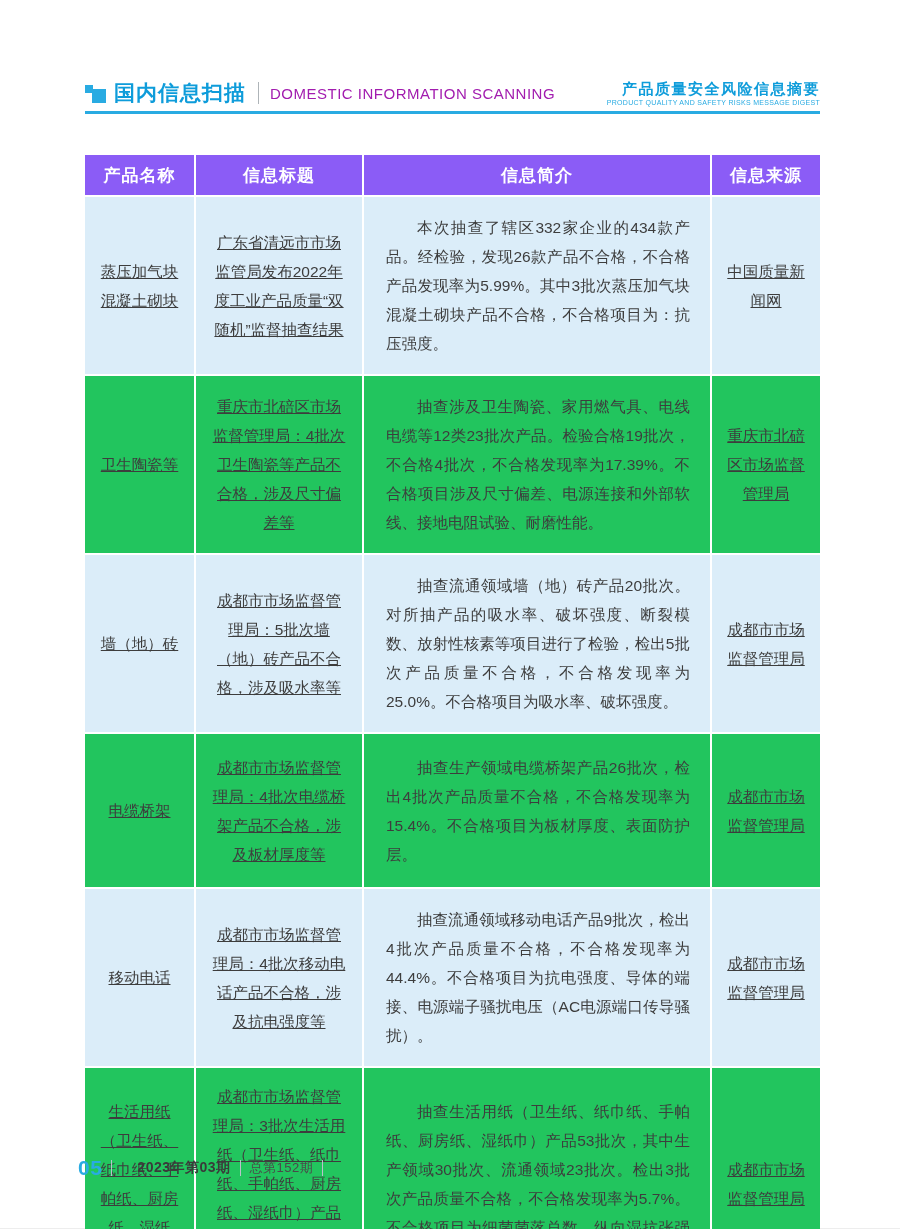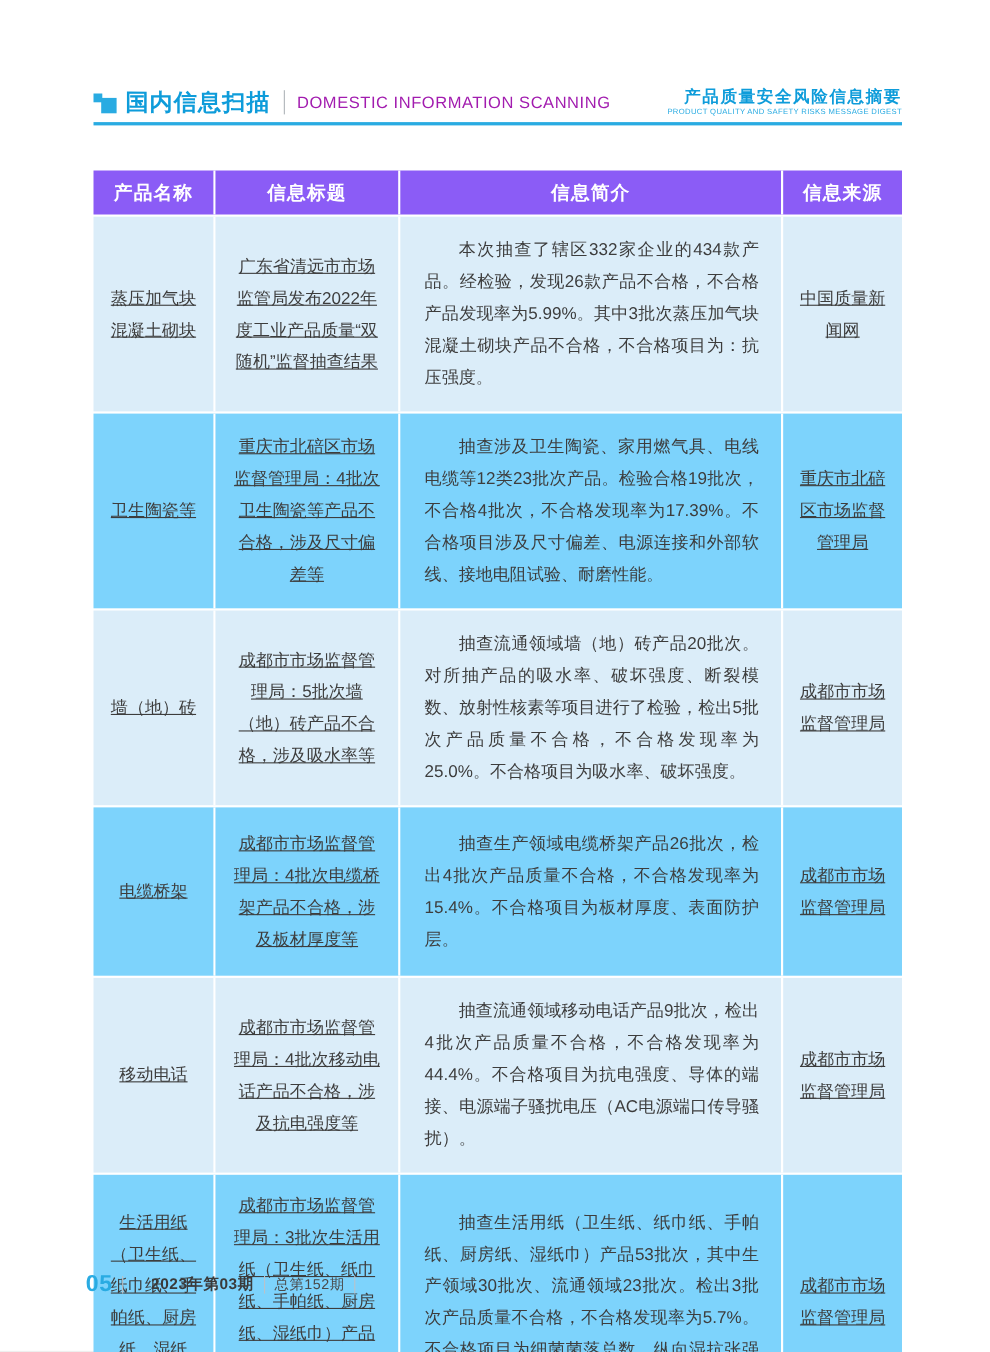--- a/index.html
+++ b/index.html
@@ -1,21 +1,21 @@
 <!DOCTYPE html>
 <html><head>
 <meta charset="utf-8">
 <style>
   html,body{margin:0;padding:0;}
   body{
     width:900px;height:1229px;background:#ffffff;
     font-family:"Liberation Sans","DejaVu Sans",sans-serif;
     overflow:hidden;
   }
-  .page{position:relative;width:820px;height:1229px;background:#fff;border-bottom:1px solid #ededed;box-sizing:border-box;}
+  .page{position:relative;width:900px;height:1229px;background:#fff;border-bottom:1px solid #ededed;box-sizing:border-box;}
 
   
   .top-header{position:absolute;top:79px;left:85px;width:735px;display:flex;justify-content:space-between;align-items:flex-start;}
   .th-left{display:flex;align-items:center;}
   .logo{position:relative;width:21px;height:22px;display:inline-block;margin-right:8px;}
   .logo .sq1{position:absolute;left:0;top:3px;width:8px;height:8px;background:#29ABE2;}
   .logo .sq2{position:absolute;left:7px;top:7px;width:14px;height:14px;background:#29ABE2;}
   .sec-title-cn{font-size:21px;font-weight:bold;color:#0E9CDA;letter-spacing:1px;}
   .th-divider{width:1px;height:22px;background:#aeb4b8;margin:0 11px 0 12px;}
   .sec-title-en{font-size:15px;color:#a21caf;letter-spacing:0.5px;}
@@ -35,21 +35,21 @@
   .c4{width:108px;}
   .t-head .t-cell{
     height:40px;background:#8b5cf6;color:#ffffff;font-weight:bold;font-size:17px;
     display:flex;align-items:center;justify-content:center;letter-spacing:1px;
   }
   .t-body-row .t-cell{
     display:flex;align-items:center;justify-content:center;
     color:#3d3d3d;font-size:15.5px;line-height:29px;
   }
   .bg-blue .t-cell{background:#DBEDF9;}
-  .bg-gray .t-cell{background:#7dd3fc;}
+  .bg-gray .t-cell{background:#22c55e;}
   .cell-center{text-align:center;padding:14px 12px;text-decoration:underline;}
   .c2.cell-center{padding:14px 16px;}
   .summary-text{
     text-align:justify;text-indent:2em;padding:16px 20px 16px 22px;margin:0;width:100%;
   }
   .r1{min-height:146px;} .r2{min-height:148px;} .r3{min-height:153px;}
   .r4{min-height:153px;} .r5{min-height:143px;} .r6{min-height:192px;}
 
   
   .footer{position:absolute;top:1156px;left:78px;display:flex;align-items:center;}

